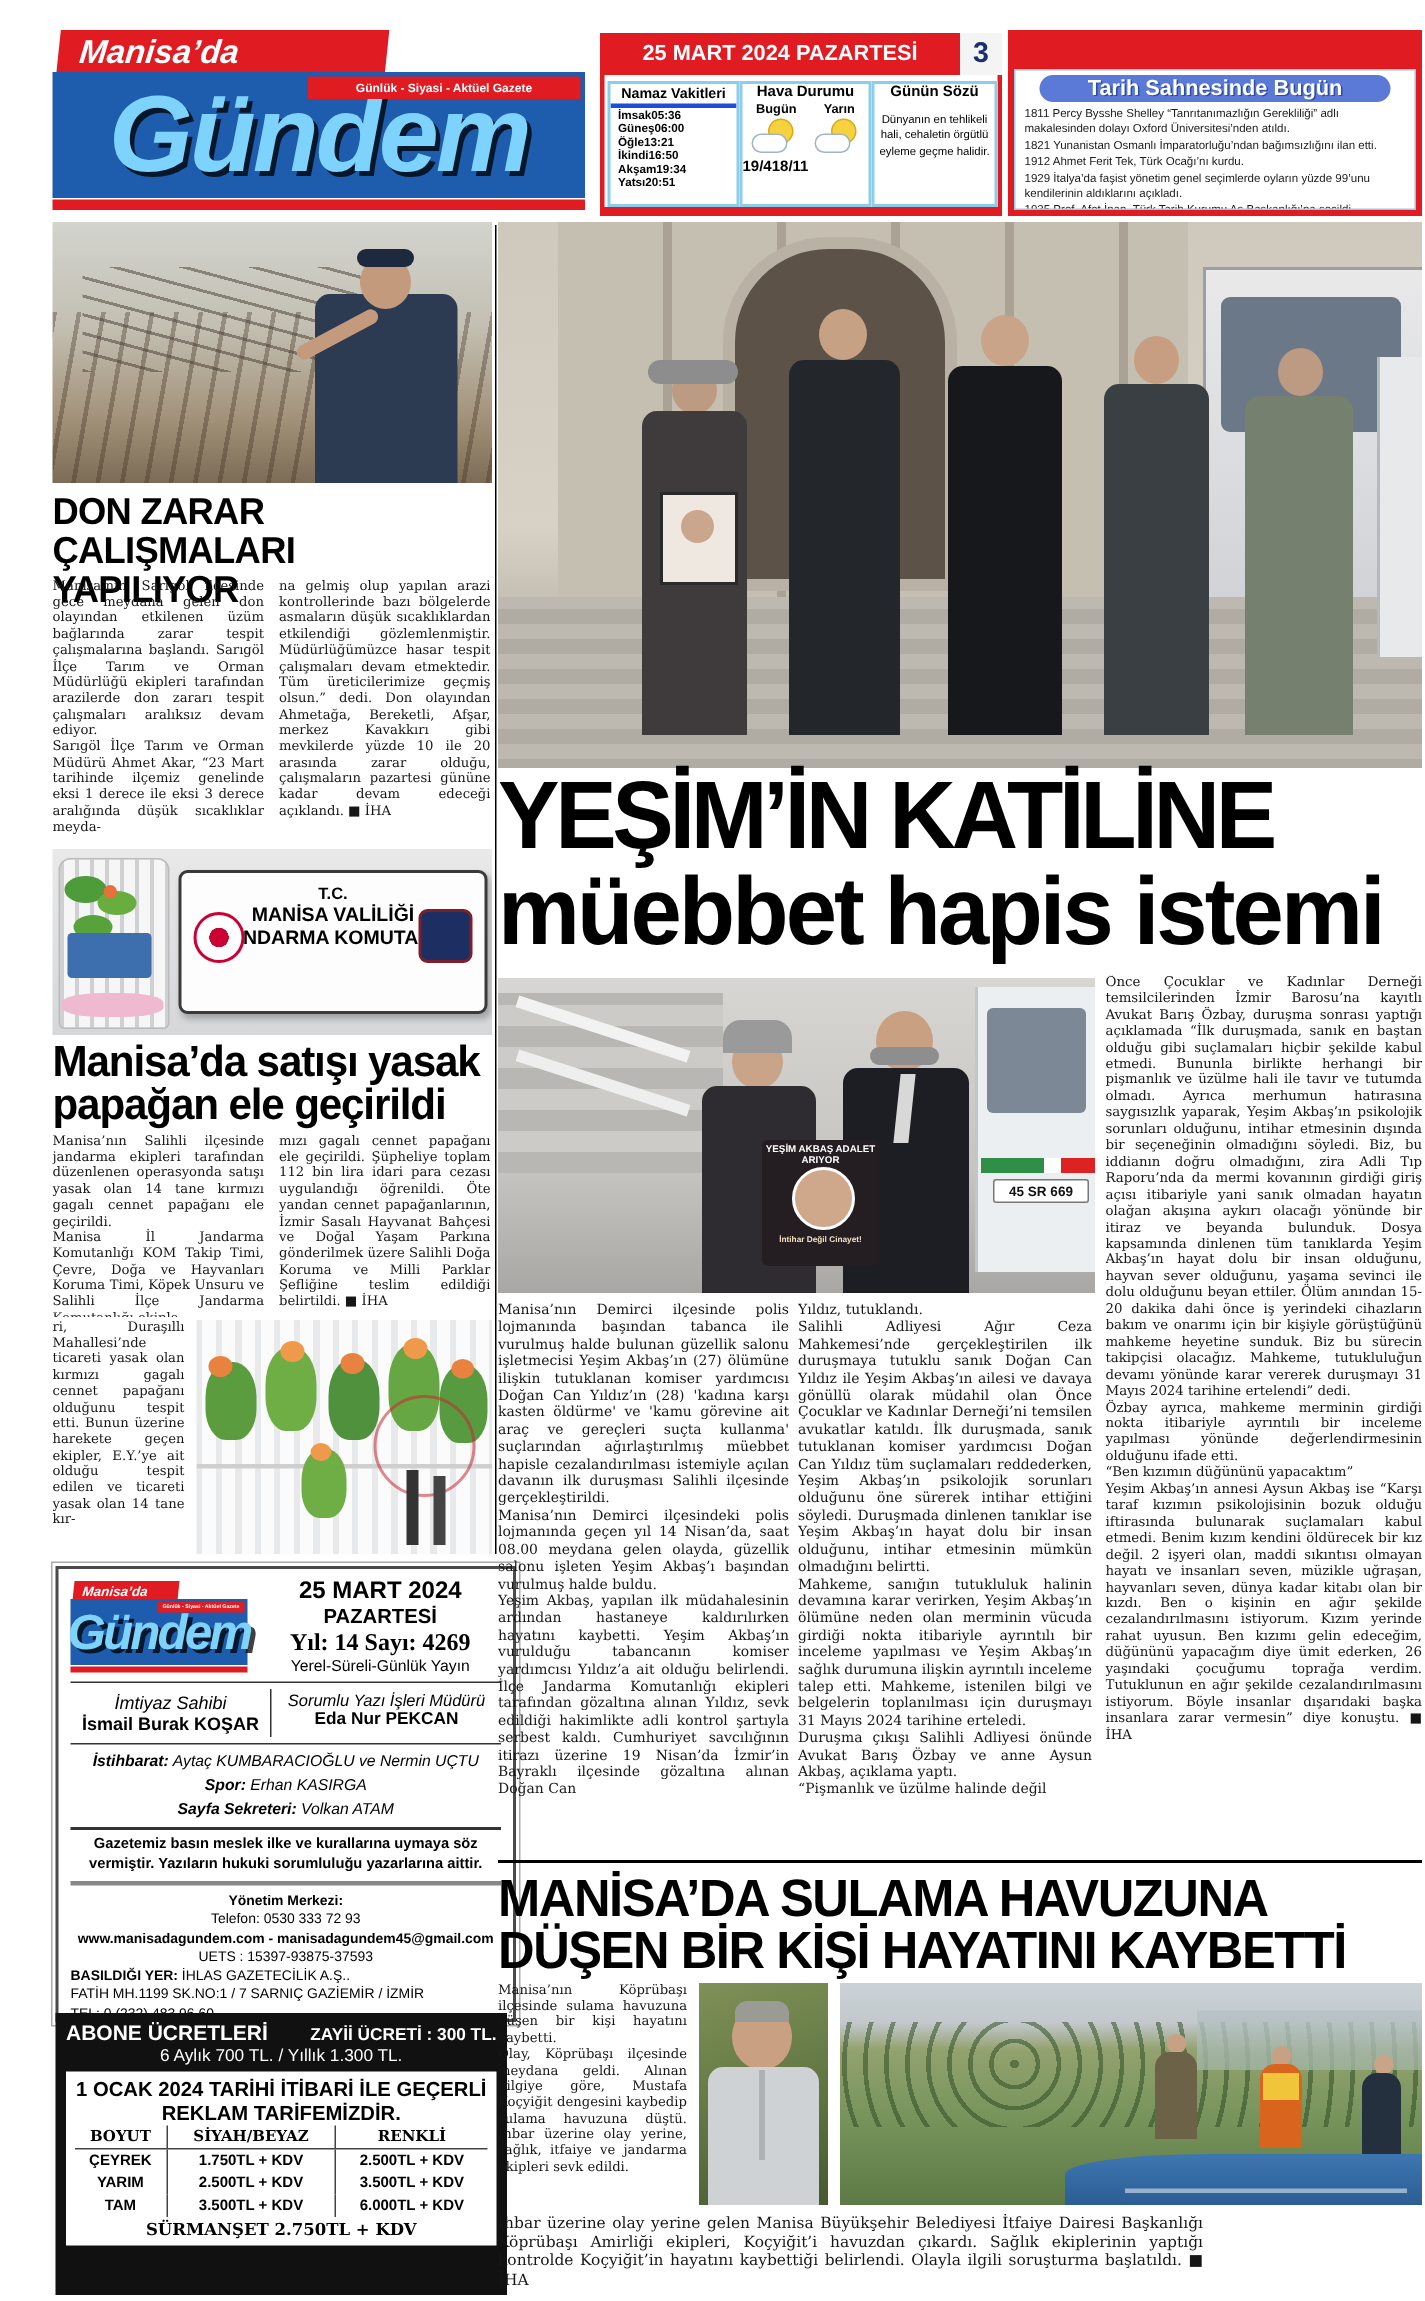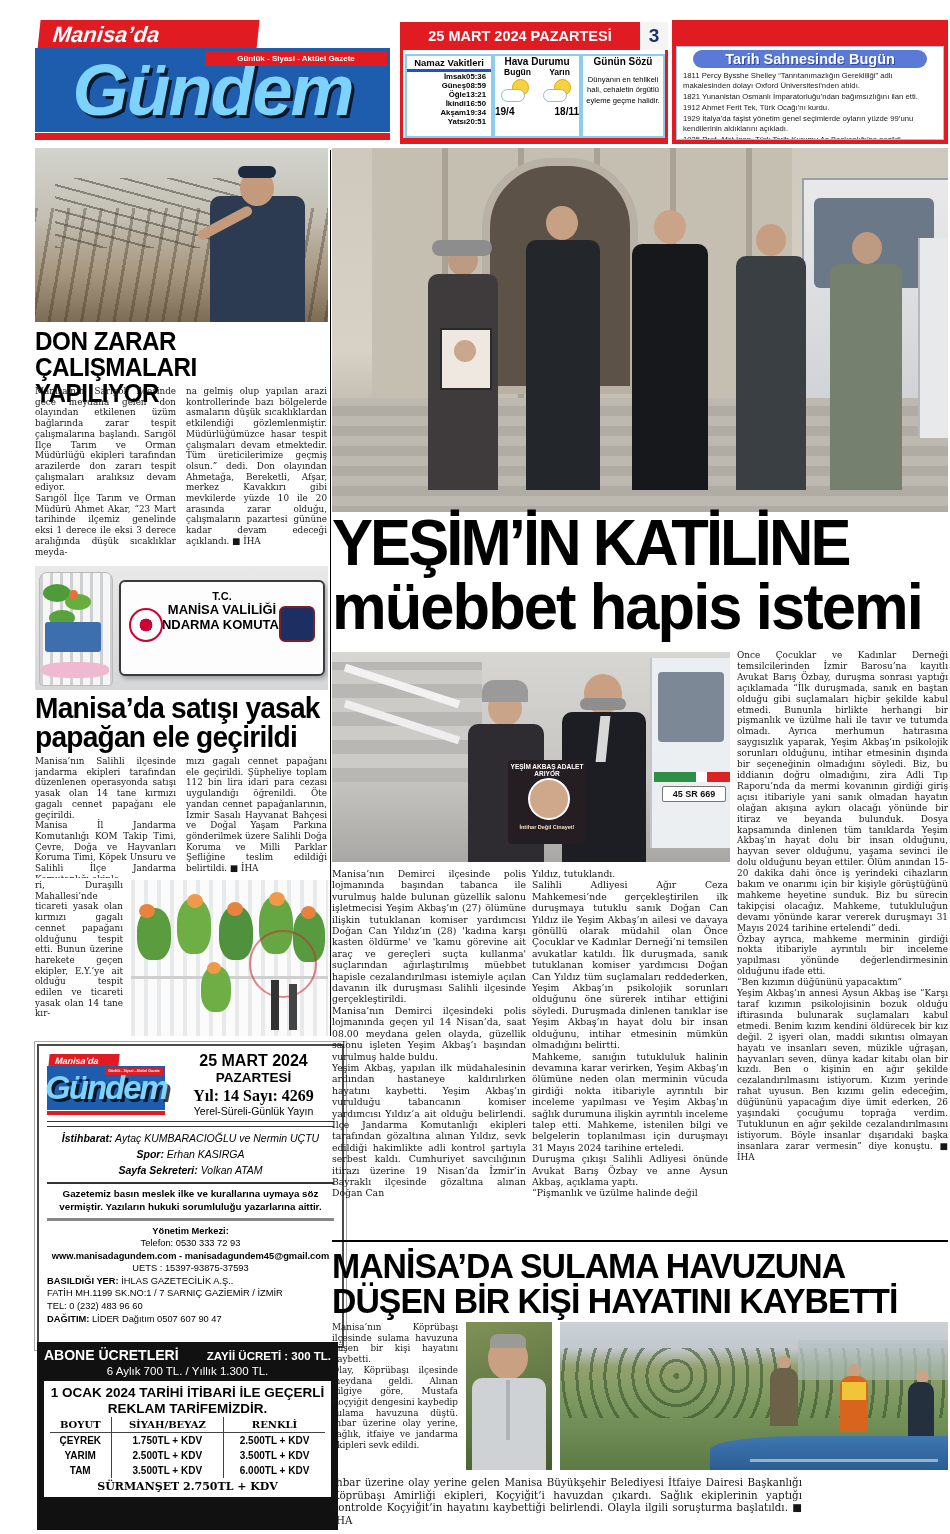--- a/index.html
+++ b/index.html
@@ -16,21 +16,21 @@
           display:flex;align-items:center;padding-left:14px;transform:skewX(-6deg);}
   .bluebox{background:#1e5cad;display:flex;align-items:center;justify-content:center;}
   .gundem{color:#7dd3fc;font-style:italic;font-weight:900;letter-spacing:-2px;
           text-shadow:3px 3px 0 rgba(0,0,0,.75);}
   .tagline{position:absolute;background:#e01b22;color:#fff;font-weight:700;
            display:flex;align-items:center;justify-content:center;}
   .redstrip{background:#e01b22;}
   
   .infobox{position:absolute;background:#fff;border:2px solid #8ccdeb;overflow:hidden;}
   .ibt{font-weight:700;text-align:center;}
-  .prow{display:flex;justify-content:flex-end;padding:0 5px;font-weight:700;}
+  .prow{display:flex;justify-content:flex-start;padding:0 5px;font-weight:700;}
   .wicon{position:relative;width:30px;height:24px;display:inline-block;}
   .wicon .sun{position:absolute;right:2px;top:0;width:15px;height:15px;border-radius:50%;
               background:#f7d23e;border:1px solid #d9a917;}
   .wicon .cloud{position:absolute;left:0;bottom:1px;width:22px;height:11px;border-radius:8px;
                 background:#fff;border:1.5px solid #9db6c6;}
   .histitem{font-size:7.7px;line-height:1.3;color:#1b1b1b;margin-bottom:1px;}
   
   .vrule{position:absolute;width:1px;background:#000;}
   .hrule{position:absolute;height:2px;background:#000;}
   .hr{border:none;border-top:1.5px solid #333;margin:4px 0;}
@@ -71,21 +71,21 @@
     <div class="abs" style="left:3px;top:28px;width:262px;height:88px;background:#fff;"></div>
 
     <div class="infobox" style="left:5px;top:32px;width:84px;height:80px;">
       <div class="ibt" style="font-size:9.5px;border-bottom:3px solid #1d4ed8;padding:1px 0;">Namaz Vakitleri</div>
       <div class="prow" style="font-size:7.8px;">
           <span>İmsak</span>
           <span>05:36</span>
         </div>
       <div class="prow" style="font-size:7.8px;">
           <span>Güneş</span>
-          <span>08:59</span>
+          <span>06:00</span>
         </div>
       <div class="prow" style="font-size:7.8px;">
           <span>Öğle</span>
           <span>13:21</span>
         </div>
       <div class="prow" style="font-size:7.8px;">
           <span>İkindi</span>
           <span>16:50</span>
         </div>
       <div class="prow" style="font-size:7.8px;">
@@ -107,21 +107,21 @@
       <div style="display:flex;justify-content:space-around;margin-top:2px;">
         <span class="wicon">
             <span class="sun"></span>
             <span class="cloud"></span>
           </span>
         <span class="wicon">
             <span class="sun"></span>
             <span class="cloud"></span>
           </span>
       </div>
-      <div style="display:flex;justify-content:space-between;font-size:10px;font-weight:700;margin-top:3px;">
+      <div style="display:flex;justify-content:flex-start;font-size:10px;font-weight:700;margin-top:3px;">
         <span>19/4</span>
         <span>18/11</span>
       </div>
     </div>
 
     <div class="infobox" style="left:181px;top:32px;width:80px;height:80px;text-align:center;">
       <div class="ibt" style="font-size:10px;">Günün Sözü</div>
       <div style="font-size:7.6px;line-height:1.35;padding:8px 3px 0 3px;">Dünyanın en tehlikeli hali, cehaletin örgütlü eyleme geçme halidir.</div>
     </div>
   </div>
@@ -211,20 +211,30 @@
         <div class="abs redstrip" style="left:0;top:57px;width:118px;height:4px;"></div>
       </div>
       <div style="flex:1;text-align:center;">
         <div style="font-weight:700;font-size:16px;">25 MART 2024</div>
         <div style="font-weight:700;font-size:13.5px;">PAZARTESİ</div>
         <div style="font-weight:700;font-size:16px;margin-top:2px;font-family:Liberation Serif, serif;">Yıl: 14 Sayı: 4269</div>
         <div style="font-size:10.5px;">Yerel-Süreli-Günlük Yayın</div>
       </div>
     </div>
     <hr class="hr">
+    <div style="display:flex;text-align:center;">
+      <div style="flex:1;border-right:1.5px solid #333;padding:2px;">
+        <div class="lbl-i" style="font-size:12px;font-weight:400;">İmtiyaz Sahibi</div>
+        <div style="font-weight:700;font-size:12px;">İsmail Burak KOŞAR</div>
+      </div>
+      <div style="flex:1.15;padding:2px;">
+        <div class="lbl-i" style="font-size:11px;font-weight:400;">Sorumlu Yazı İşleri Müdürü</div>
+        <div style="font-weight:700;font-size:11.5px;">Eda Nur PEKCAN</div>
+      </div>
+    </div>
     <hr class="hr">
     <div style="text-align:center;font-style:italic;font-size:10.5px;line-height:1.5;">
       <div><span class="lbl-i">İstihbarat:</span> <span>Aytaç KUMBARACIOĞLU ve Nermin UÇTU</span></div>
       <div><span class="lbl-i">Spor:</span> <span>Erhan KASIRGA</span></div>
       <div><span class="lbl-i">Sayfa Sekreteri:</span> <span>Volkan ATAM</span></div>
     </div>
     <hr class="hr" style="border-top-width:2.5px;">
     <div style="text-align:center;font-weight:700;font-size:9.8px;line-height:1.3;">Gazetemiz basın meslek ilke ve kurallarına uymaya söz vermiştir. Yazıların hukuki sorumluluğu yazarlarına aittir.</div>
     <div style="background:#888;height:3px;margin:4px 0;"></div>
     <div style="font-size:9.3px;line-height:1.35;">

